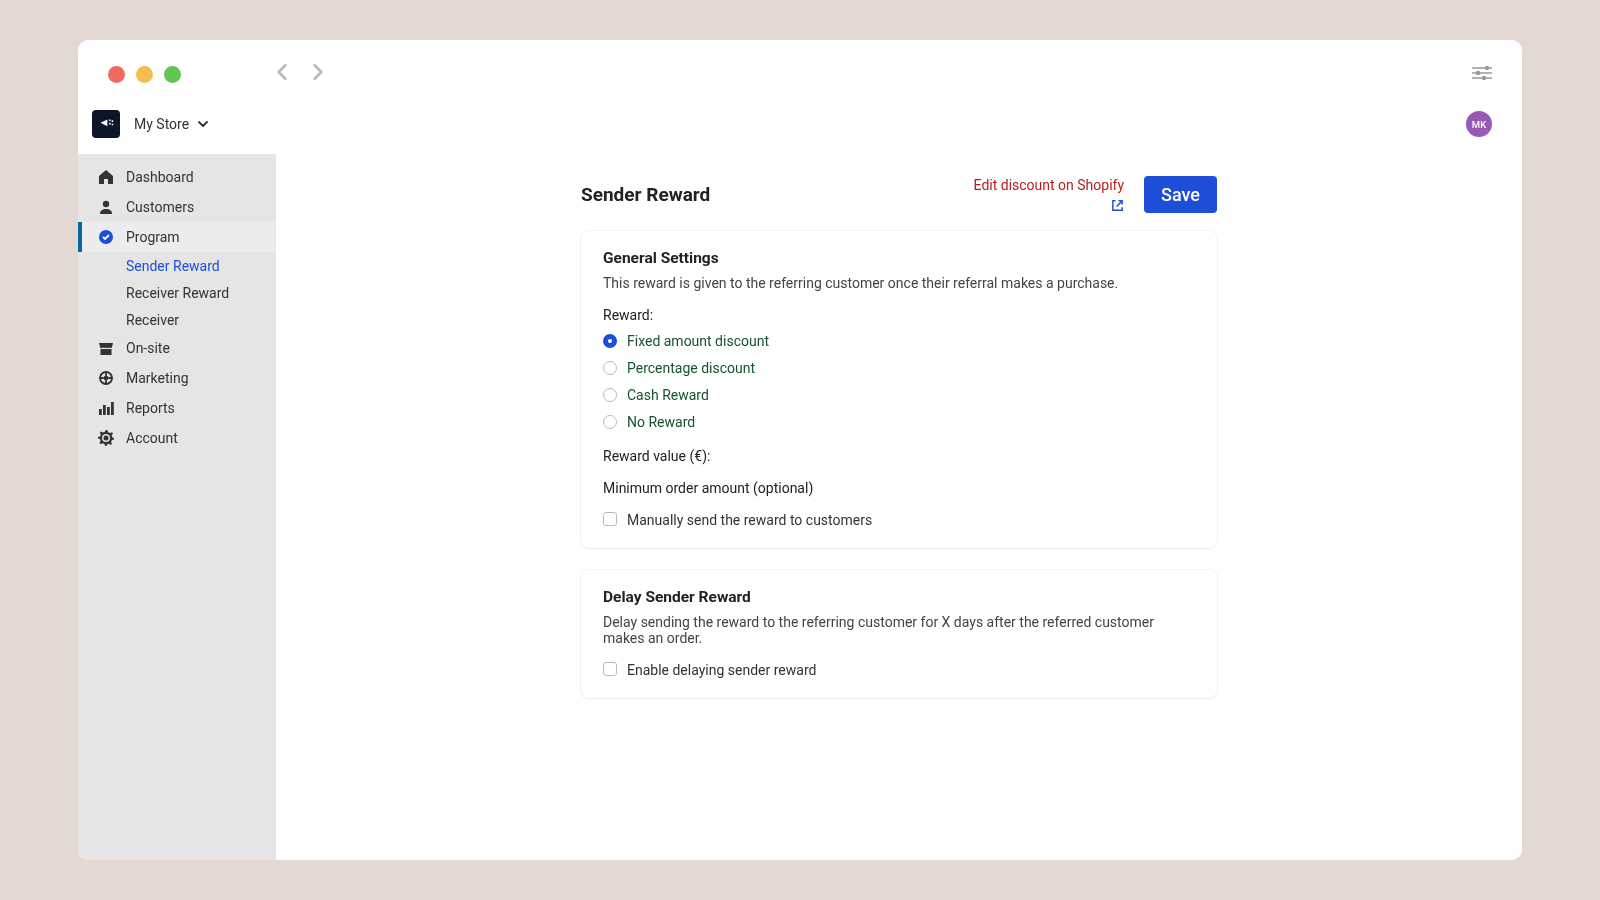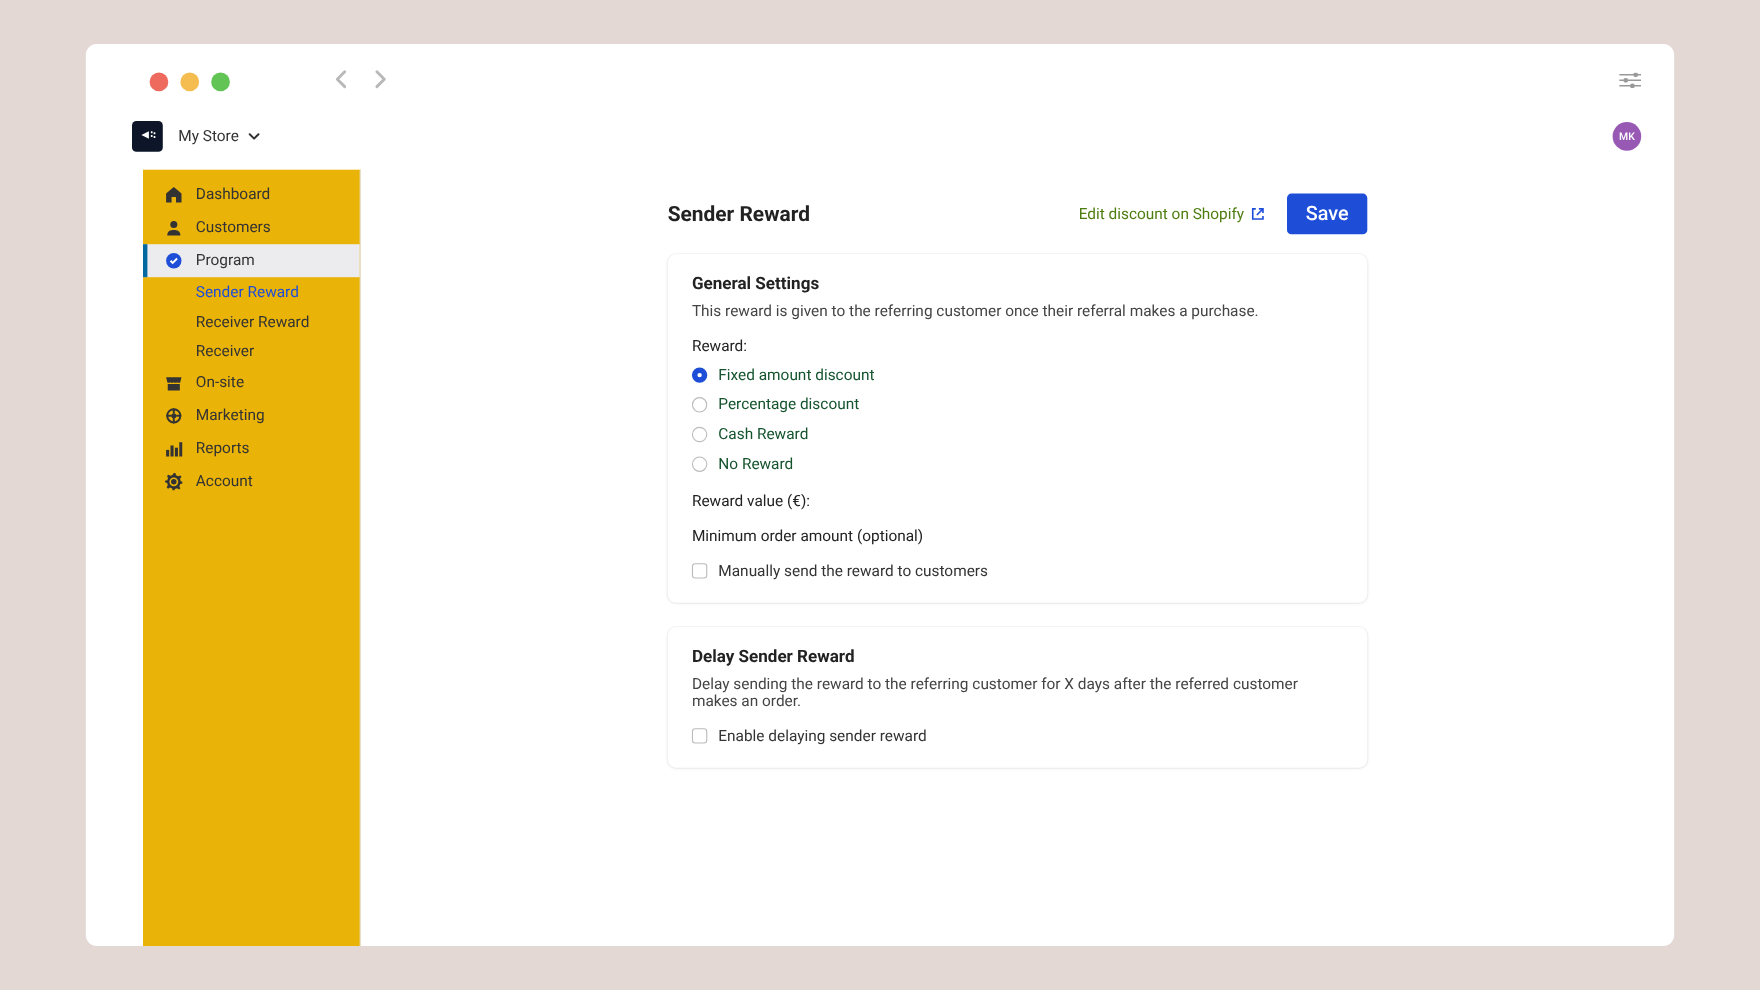--- a/index.html
+++ b/index.html
@@ -14,21 +14,20 @@
       height: 900px;
       padding: 40px 78px;
     }
     .app-window {
       background-color: #ffffff;
       border-radius: 10px;
       height: 100%;
       overflow: hidden;
       display: flex;
       flex-direction: column;
-      padding-left: 28px;
     }
     .window-chrome {
       display: flex;
       align-items: center;
       justify-content: space-between;
       padding: 22px 30px 18px 30px;
     }
     .chrome-left {
       display: flex;
       align-items: center;
@@ -98,24 +97,23 @@
       font-size: 9.5px;
       font-weight: 500;
     }
     .app-body {
       display: flex;
       flex: 1;
       overflow: hidden;
     }
     .sidebar {
       width: 198px;
-      background-color: #eab308;
+      background-color: #e5e5e5;
       border-right: 1px solid #e5e5e5;
       padding-top: 8px;
-      margin-left: 24px;
     }
     .sidebar-item {
       display: flex;
       align-items: center;
       gap: 12px;
       padding: 7px 20px;
       font-size: 14px;
       color: #333;
       cursor: pointer;
     }
@@ -163,26 +161,27 @@
       font-size: 19px;
       font-weight: 700;
       color: #222;
     }
     .header-actions {
       display: flex;
       align-items: center;
       gap: 20px;
     }
     .edit-link {
-      color: #4d7c0f;
-      font-size: 14px;
-      display: flex;
-      align-items: center;
+      color: #b91c1c;
+      font-size: 14px;
+      display: flex;
+      align-items: flex-end;
       gap: 6px;
       cursor: pointer;
+      flex-direction: column;
     }
     .save-btn {
       background-color: #1e4ed8;
       color: #fff;
       border: none;
       padding: 8px 17px;
       border-radius: 4px;
       font-size: 18px;
       font-weight: 500;
       cursor: pointer;

